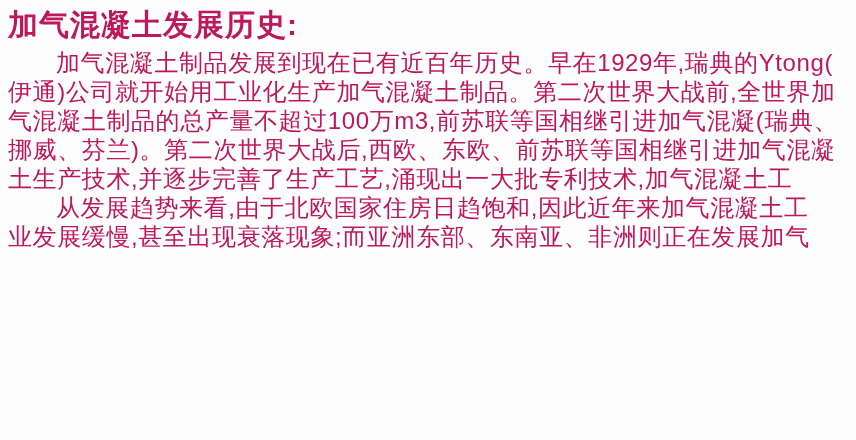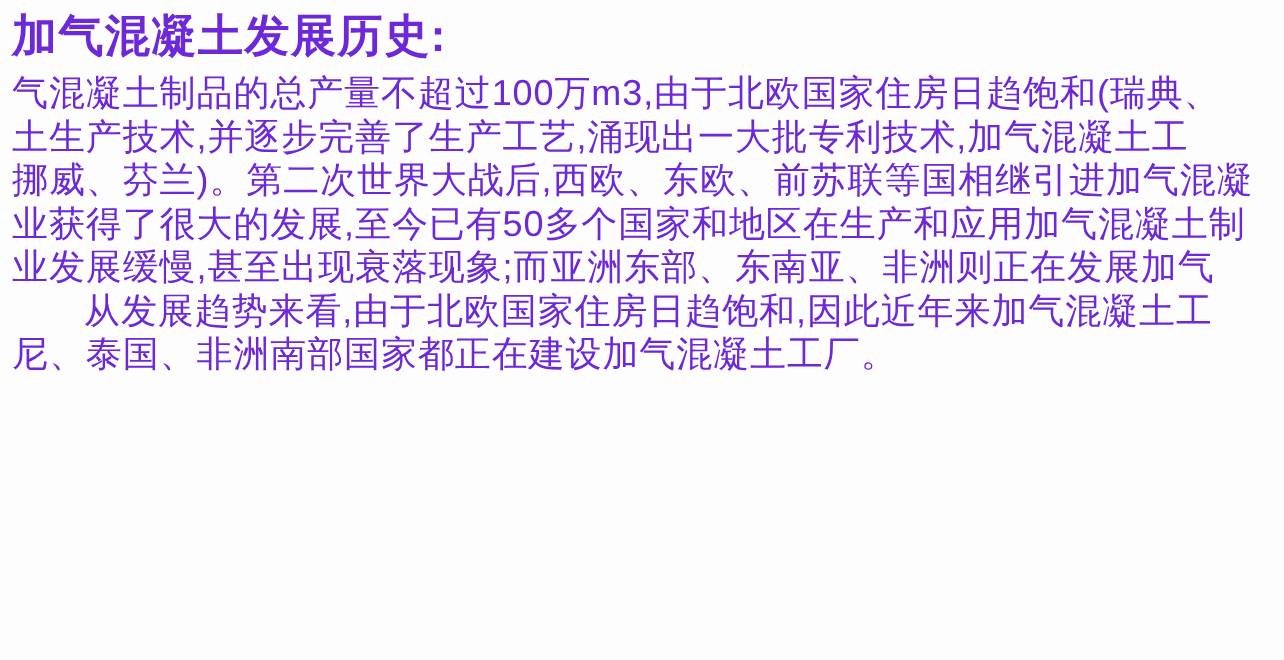--- a/index.html
+++ b/index.html
@@ -9,21 +9,21 @@
     width: 856px;
     height: 440px;
     overflow: hidden;
     font-family: "Liberation Sans", sans-serif;
   }
   .doc {
     box-sizing: border-box;
     width: 856px;
     height: 440px;
     padding: 6px 4px 0 8px;
-    color: #6d28d9;
+    color: #be185d;
   }
   .doc-title {
     font-size: 30px;
     font-weight: bold;
     line-height: 38px;
     letter-spacing: 1px;
     margin-bottom: 4px;
     white-space: nowrap;
   }
   .para {
@@ -39,24 +39,24 @@
     text-indent: 48px;
   }
 </style>
 </head>
 <body>
 
 <div class="doc">
   <div class="doc-title">加气混凝土发展历史:</div>
 
   <div class="para">
-    <div class="line">气混凝土制品的总产量不超过100万m3,由于北欧国家住房日趋饱和(瑞典、</div>
+    <div class="line indent">加气混凝土制品发展到现在已有近百年历史。早在1929年,瑞典的Ytong(</div>
+    <div class="line">伊通)公司就开始用工业化生产加气混凝土制品。第二次世界大战前,全世界加</div>
+    <div class="line">气混凝土制品的总产量不超过100万m3,前苏联等国相继引进加气混凝(瑞典、</div>
+    <div class="line">挪威、芬兰)。第二次世界大战后,西欧、东欧、前苏联等国相继引进加气混凝</div>
     <div class="line">土生产技术,并逐步完善了生产工艺,涌现出一大批专利技术,加气混凝土工</div>
-    <div class="line">挪威、芬兰)。第二次世界大战后,西欧、东欧、前苏联等国相继引进加气混凝</div>
-    <div class="line">业获得了很大的发展,至今已有50多个国家和地区在生产和应用加气混凝土制</div>
   </div>
 
   <div class="para">
+    <div class="line indent">从发展趋势来看,由于北欧国家住房日趋饱和,因此近年来加气混凝土工</div>
     <div class="line">业发展缓慢,甚至出现衰落现象;而亚洲东部、东南亚、非洲则正在发展加气</div>
-    <div class="line indent">从发展趋势来看,由于北欧国家住房日趋饱和,因此近年来加气混凝土工</div>
-    <div class="line">尼、泰国、非洲南部国家都正在建设加气混凝土工厂。</div>
   </div>
 </div>
 
 </body></html>

